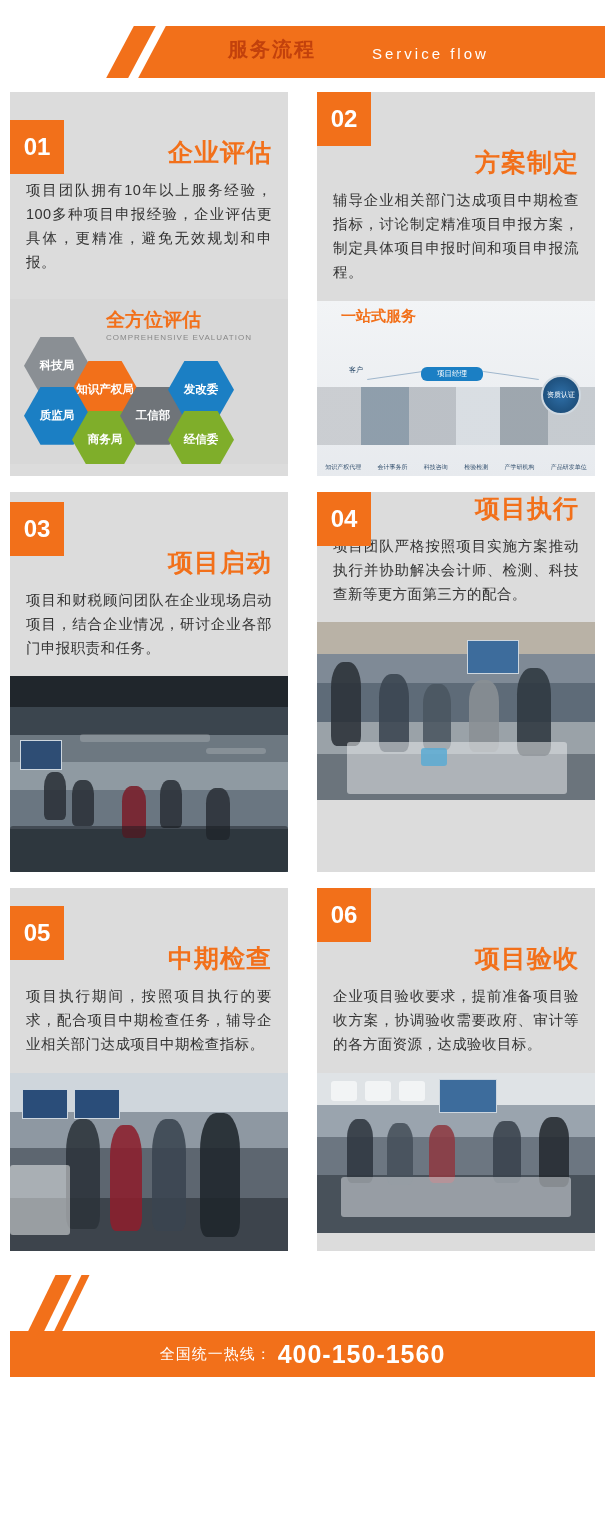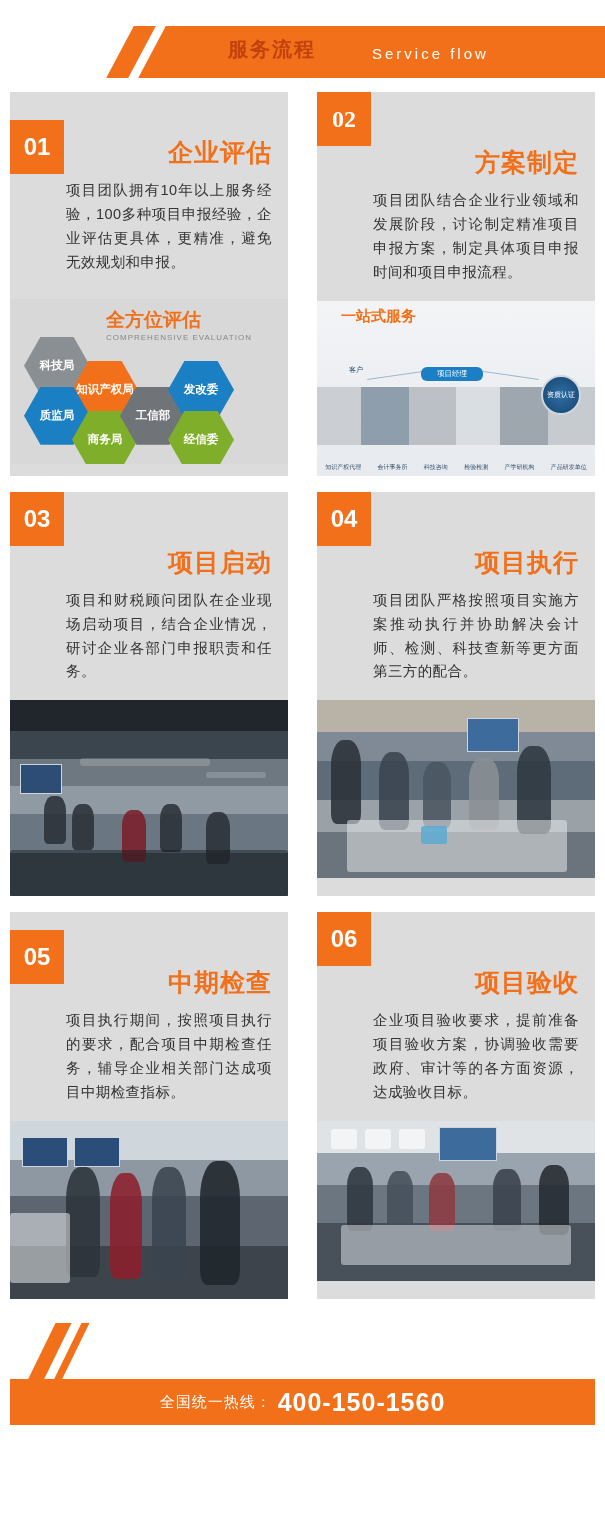--- a/index.html
+++ b/index.html
@@ -93,41 +93,40 @@
     font-weight: bold;
     display: flex;
     align-items: center;
     justify-content: center;
     z-index: 4;
   }
   .badge.left  { left: 0px;  top: 0px; }
 
   .card-inner {
     padding: 14px 16px 16px 16px;
-    margin-left: 40px;
   }
   .card-title {
     color: #f2701a;
     font-size: 25px;
     font-weight: bold;
     text-align: right;
     letter-spacing: 1px;
     margin-bottom: 10px;
   }
   .card-text {
     color: #333333;
     font-size: 14.5px;
     line-height: 1.65;
     text-align: justify;
     letter-spacing: 0.4px;
   }
 
   
   .card.type-a { padding-top: 48px; }
-  .card.type-b { padding-top: 0px; font-family: Liberation Serif, serif; }
+  .card.type-b { padding-top: 0px; }
 
   
   .hexwrap {
     position: relative;
     height: 165px;
     background: #d8d8d8;
     margin-top: 8px;
     overflow: hidden;
   }
   .hexwrap .hx-title {
@@ -363,21 +362,21 @@
         <div class="hex hx5">工信部</div>
         <div class="hex hx6">发改委</div>
         <div class="hex hx7">经信委</div>
       </div>
     </div>
 
     <div class="card type-b" style="padding-top:54px;">
       <div class="badge left" style="top:0;">02</div>
       <div class="card-inner" style="padding-top:0;">
         <div class="card-title">方案制定</div>
-        <div class="card-text">项目团队结合企业行业领域和发展阶段，讨论制定精准项目申报方案，制定具体项目申报时间和项目申报流程。</div>
+        <div class="card-text">辅导企业相关部门达成项目中期检查指标，讨论制定精准项目申报方案，制定具体项目申报时间和项目申报流程。</div>
       </div>
       <div class="svc">
         <div class="svc-title">一站式服务</div>
         <div class="svc-bg-strip"></div>
         <div class="svc-line" style="left:50px; top:74px; width:56px; transform:rotate(-8deg);"></div>
         <div class="svc-line" style="left:166px; top:74px; width:56px; transform:rotate(8deg);"></div>
         <div class="svc-node" style="left:32px; top:64px;">客户</div>
         <div class="svc-center">项目经理</div>
         <div class="svc-badge">资质认证</div>
         <div class="svc-labels">
@@ -388,39 +387,39 @@
           <span>产学研机构</span>
           <span>产品研发单位</span>
         </div>
       </div>
     </div>
   </div>
 
   <div class="row">
 
     <div class="card" style="padding-top:54px;">
-      <div class="badge left" style="top:0;">03</div>
+      <div class="badge left" style="top:10px;">03</div>
       <div class="card-inner" style="padding-top:0;">
         <div class="card-title">项目启动</div>
         <div class="card-text">项目和财税顾问团队在企业现场启动项目，结合企业情况，研讨企业各部门申报职责和任务。</div>
       </div>
       <div class="ph ph-meet1">
         <div class="screen" style="left:10px; top:64px; width:42px; height:30px;"></div>
         <div class="blob" style="left:70px; top:58px; width:130px; height:8px;"></div>
         <div class="blob" style="left:196px; top:72px; width:60px; height:6px;"></div>
         <div class="figure" style="left:34px;  top:96px;  width:22px; height:48px;"></div>
         <div class="figure" style="left:62px;  top:104px; width:22px; height:46px;"></div>
         <div class="figure" style="left:112px; top:110px; width:24px; height:52px; background:#7a1f2a;"></div>
         <div class="figure" style="left:150px; top:104px; width:22px; height:48px;"></div>
         <div class="figure" style="left:196px; top:112px; width:24px; height:52px;"></div>
         <div class="blob" style="left:0; top:150px; width:278px; height:46px; background:rgba(20,24,28,.45);"></div>
       </div>
     </div>
 
-    <div class="card" style="padding-top:54px;">
+    <div class="card" style="">
       <div class="badge left" style="top:0;">04</div>
       <div class="card-inner" style="padding-top:0;">
         <div class="card-title">项目执行</div>
         <div class="card-text">项目团队严格按照项目实施方案推动执行并协助解决会计师、检测、科技查新等更方面第三方的配合。</div>
       </div>
       <div class="ph ph-meet2">
         <div class="screen" style="left:150px; top:18px; width:52px; height:34px; background:#3d6c9c;"></div>
         <div class="figure" style="left:14px;  top:40px; width:30px; height:84px;"></div>
         <div class="figure" style="left:62px;  top:52px; width:30px; height:78px; background:#3a4450;"></div>
         <div class="figure" style="left:106px; top:62px; width:28px; height:66px; background:#4a5560;"></div>

